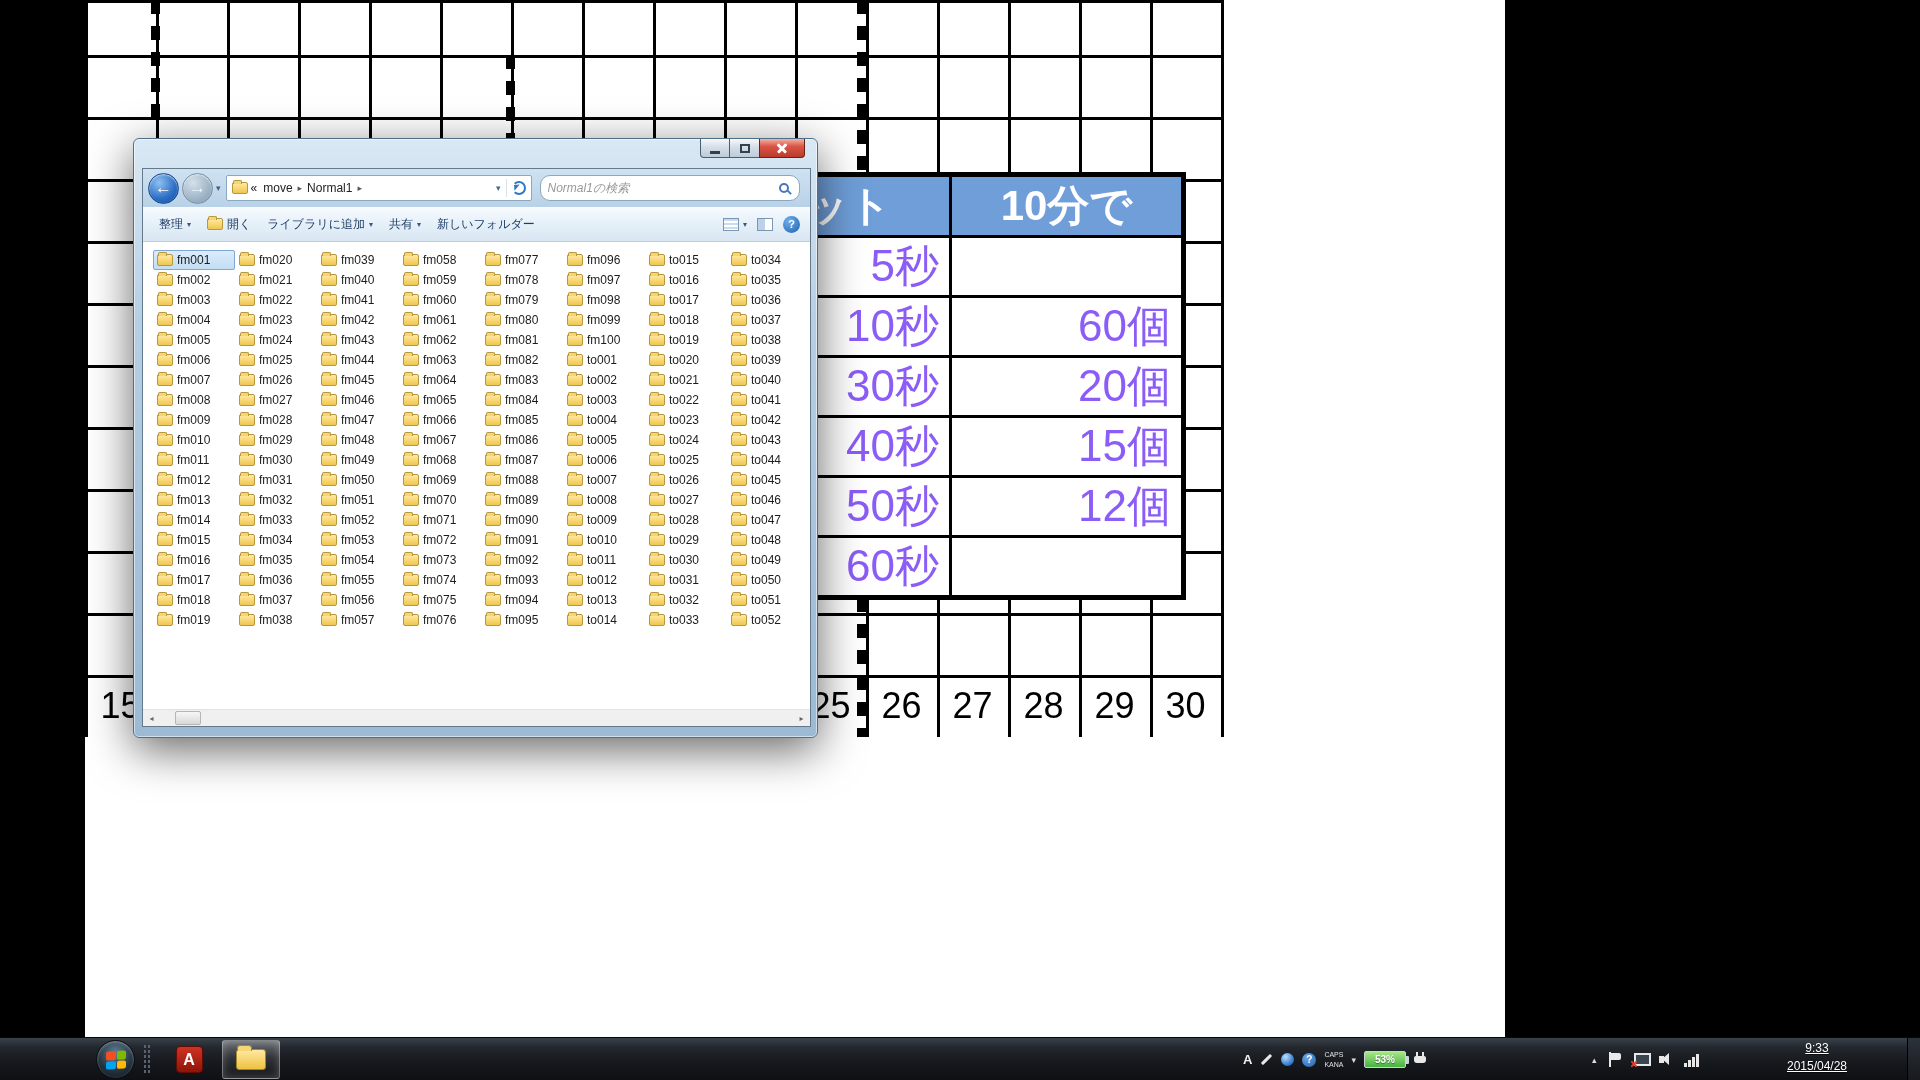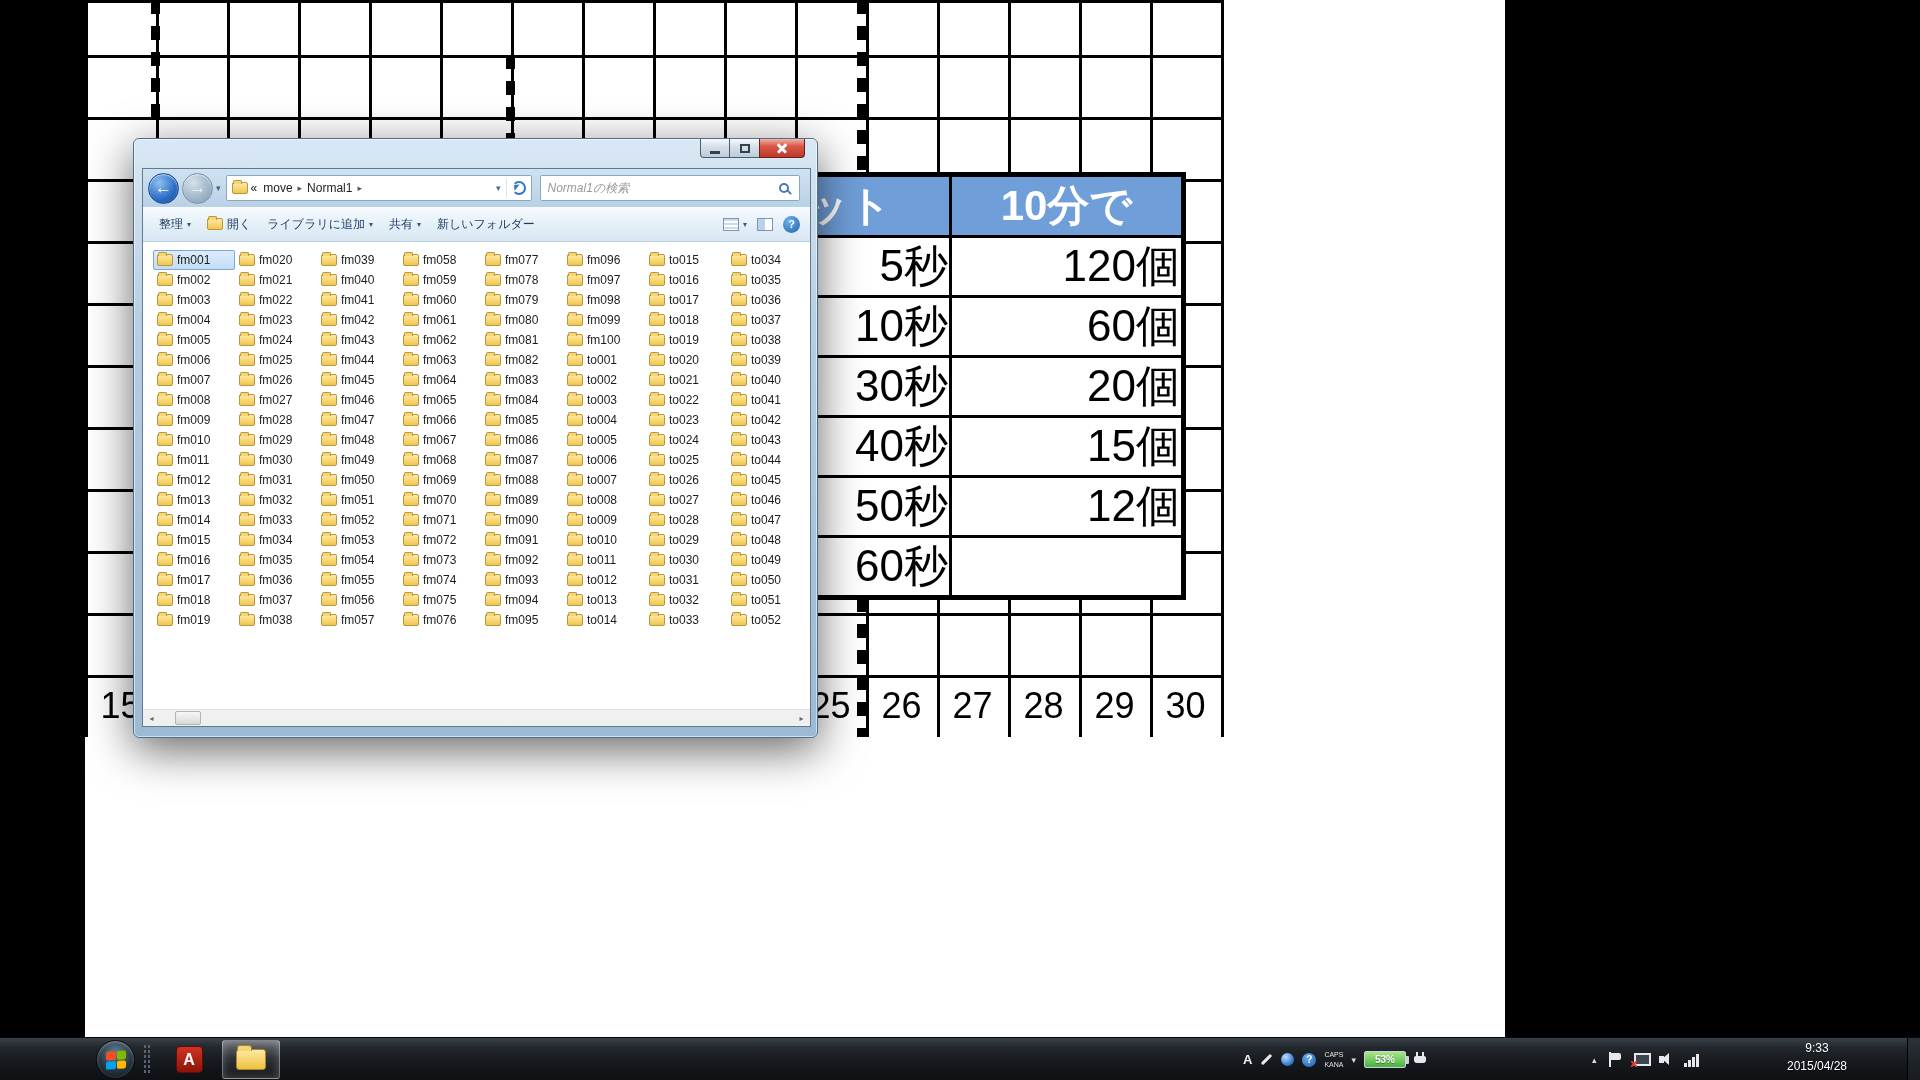--- a/index.html
+++ b/index.html
@@ -22,22 +22,22 @@
 
   .numrow { position:absolute; left:0; top:675px; width:1139px; height:62px; display:flex; }
   .numcell { width:71px; height:62px; display:flex; align-items:center; justify-content:center;
     font-size:36px; color:#000; }
 
   
   .sheet-table { position:absolute; left:615px; top:172px; width:486px; border:5px solid #000;
     background:#fff; z-index:2; }
   .trow { display:flex; height:60px; border-top:3px solid #000; }
   .trow.header { height:58px; border-top:none; background:#6f9ed8; }
-  .trow > div { display:flex; align-items:center; justify-content:flex-end; padding-right:1px;
-    font-size:44px; color:#000000; overflow:hidden; }
+  .trow > div { display:flex; align-items:center; justify-content:flex-end; padding-right:10px;
+    font-size:44px; color:#8b5cf6; overflow:hidden; }
   .trow > .tc1 { width:247px; border-right:3px solid #000; }
   .trow > .tc2 { flex:1; }
   .trow.header > div { justify-content:center; padding-right:0; color:#fff; font-weight:bold; font-size:42px; }
 
   
   .win { position:absolute; left:133px; top:138px; width:685px; height:600px; z-index:10;
     background:linear-gradient(180deg,#d9e8f4,#b7cfe4 30%,#a6c2da 70%,#9cbad4);
     border:1px solid #4f6e8a; border-radius:6px;
     box-shadow:0 12px 45px rgba(0,0,0,.6), inset 0 0 0 1px rgba(255,255,255,.55); }
   .content-frame { position:absolute; left:8px; top:29px; width:669px; height:559px;
@@ -74,21 +74,21 @@
   .addrbar .crumb { margin:0 3px; white-space:nowrap; }
   .addrbar .bsep { font-size:9px; color:#555; margin:0 2px; }
   .addr-caret { margin-left:auto; font-size:9px; color:#4a6a8a; }
   .addr-vsep { width:1px; height:18px; background:#d7e2ec; margin:0 5px; }
   .refresh-ico { width:14px; height:14px; border:2px solid #2f78c8; border-radius:50%;
     border-left-color:transparent; position:relative; }
   .refresh-ico::after { content:""; position:absolute; left:-4px; top:-2px; border:4px solid transparent;
     border-right-color:#2f78c8; transform:rotate(40deg); }
 
   .searchbox { height:26px; width:260px; margin-left:8px; background:#fff; border:1px solid #8aa8c0;
-    border-radius:2px; display:flex; align-items:center; padding:0 7px; }
+    border-radius:10px; display:flex; align-items:center; padding:0 7px; }
   .search-ph { flex:1; font-size:12px; font-style:italic; color:#999; white-space:nowrap; overflow:hidden; }
   .mag-ico { width:10px; height:10px; border:2px solid #4878b8; border-radius:50%; position:relative;
     margin-right:3px; flex:0 0 auto; }
   .mag-ico::after { content:""; position:absolute; width:6px; height:2px; background:#4878b8;
     right:-5px; bottom:-2px; transform:rotate(45deg); }
 
   .toolbar { position:absolute; left:9px; top:68px; width:667px; height:35px;
     background:linear-gradient(#f7fbfe,#e4eff8 55%,#d8e6f2); border-bottom:1px solid #b9cee0;
     display:flex; align-items:center; font-size:12px; color:#1e3c64; }
   .tb-item { display:flex; align-items:center; gap:4px; margin-left:16px; white-space:nowrap; cursor:default; }
@@ -183,21 +183,21 @@
   .spk-ico { position:relative; width:14px; height:13px; }
   .spk-ico::before { content:""; position:absolute; left:0; top:3px; width:5px; height:7px; background:#e8e8e8; }
   .spk-ico::after { content:""; position:absolute; left:3px; top:0; border:6.5px solid transparent;
     border-right:7px solid #e8e8e8; border-left:none; }
   .bars-ico { display:flex; align-items:flex-end; gap:1px; height:14px; }
   .bars-ico i { width:3px; background:#e8e8e8; }
   .bars-ico i:nth-child(1){height:4px;} .bars-ico i:nth-child(2){height:7px;}
   .bars-ico i:nth-child(3){height:10px;} .bars-ico i:nth-child(4){height:13px;}
   .clock { position:absolute; left:1762px; top:0; width:110px; height:39px; color:#fff; font-size:12px;
     display:flex; flex-direction:column; align-items:center; justify-content:center; line-height:1.45;
-    text-shadow:0 1px 1px rgba(0,0,0,.6); }
+    text-shadow:0 1px 1px rgba(0,0,0,.6);text-decoration:underline; }
   .showdesk { position:absolute; right:0; top:0; width:13px; height:43px; border-left:1px solid #000;
     background:linear-gradient(#2c3239,#16191d); }
 </style>
 </head>
 <body>
 
 <div class="desktop">
   <div class="sheet">
     <div class="gridlines"></div>
     <div class="dash dash1"></div>
@@ -221,21 +221,20 @@
         <div class="numcell">29</div>
         <div class="numcell">30</div>
       </div>
     <div class="sheet-table">
         <div class="trow header">
           <div class="tc1">セット</div>
           <div class="tc2">10分で</div>
         </div>
         <div class="trow">
           <div class="tc1">5秒</div>
-          <div class="tc2">120個</div>
         </div>
         <div class="trow">
           <div class="tc1">10秒</div>
           <div class="tc2">60個</div>
         </div>
         <div class="trow">
           <div class="tc1">30秒</div>
           <div class="tc2">20個</div>
         </div>
         <div class="trow">

